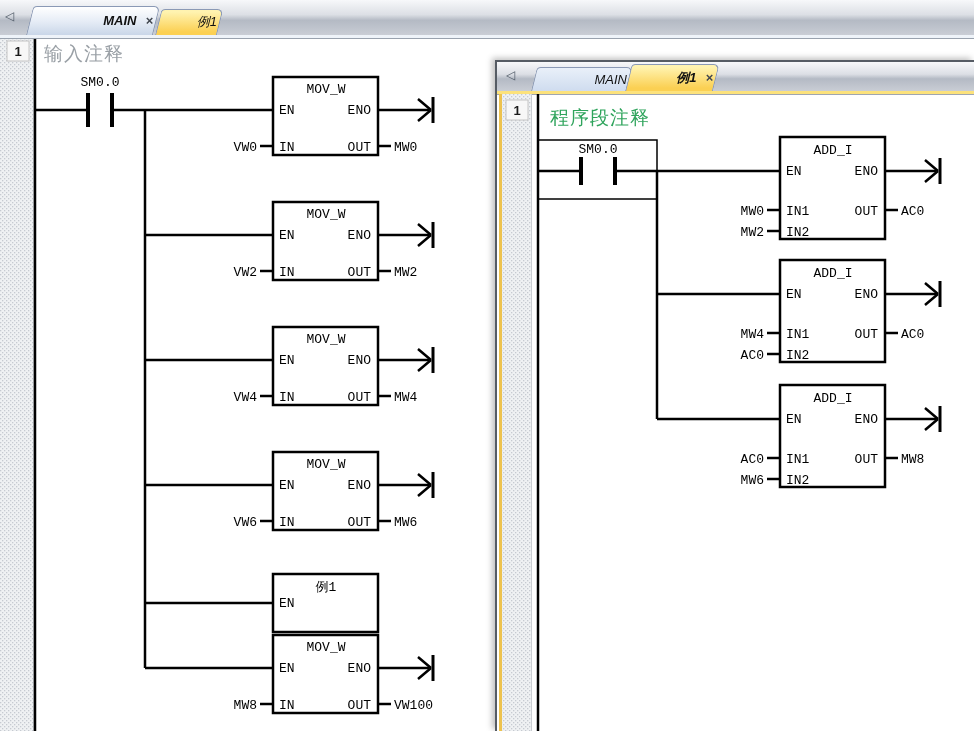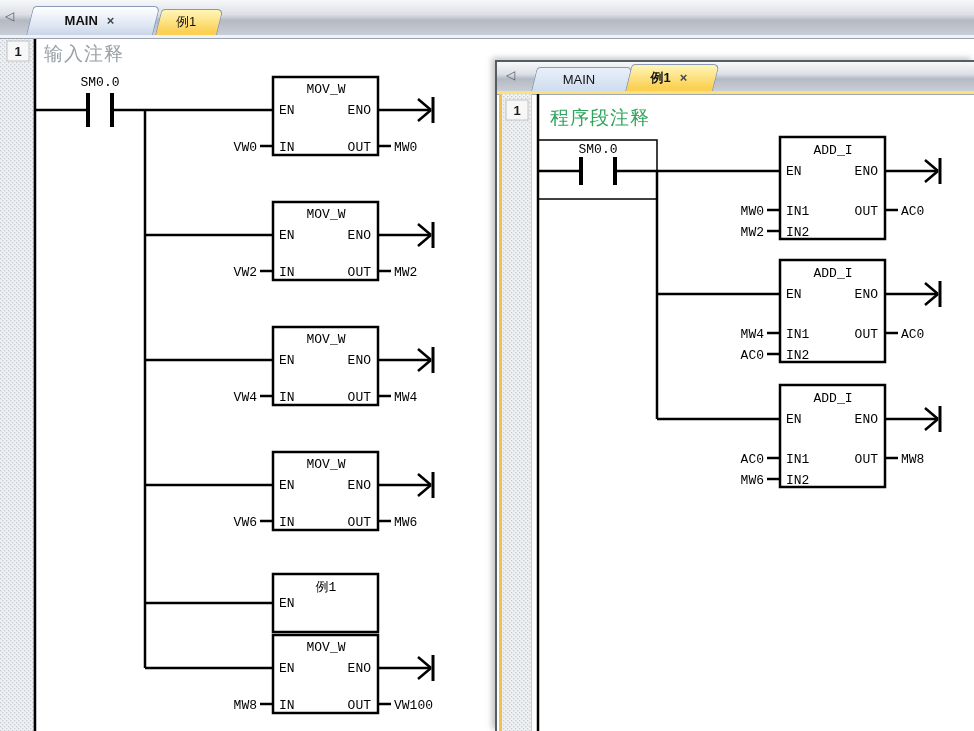--- a/index.html
+++ b/index.html
@@ -29,22 +29,22 @@
   .tab{position:absolute;bottom:0;z-index:2;}
   .tab .bg{
     position:absolute;inset:0;
     transform:skewX(-14deg);transform-origin:100% 100%;
     border:1px solid #8a99b5;border-bottom:none;border-radius:4px 6px 0 0;
   }
   .bg-main-active{background:linear-gradient(to bottom,#ffffff,#e4ebf5 55%,#c9d6e8);border-color:#8a99b5;}
   .bg-main-idle{background:linear-gradient(to bottom,#e9f0f9,#cfdcef);border-color:#97a7c2;}
   .bg-sub{background:linear-gradient(to bottom,#fff3b0 8%,#fbd053 88%);border-color:#b5932f;}
   .tab .row{
-    position:relative;display:flex;align-items:center;justify-content:center;
-    height:100%;gap:9px;font-size:13px;color:#111;
+    position:relative;display:flex;align-items:center;justify-content:flex-end;
+    height:100%;gap:9px;font-size:13px;color:#111;font-style:italic;
   }
   .bold{font-weight:bold;}
   .close{font-size:13px;font-weight:bold;color:#40464e;line-height:1;}
   
   #right-panel{
     position:absolute;left:495px;top:60px;width:479px;height:671px;
     background:#ffffff;z-index:3;
     border-left:2px solid #565c64;border-top:2px solid #565c64;
     box-shadow:-3px -2px 6px rgba(0,0,0,0.25);
     box-sizing:border-box;

